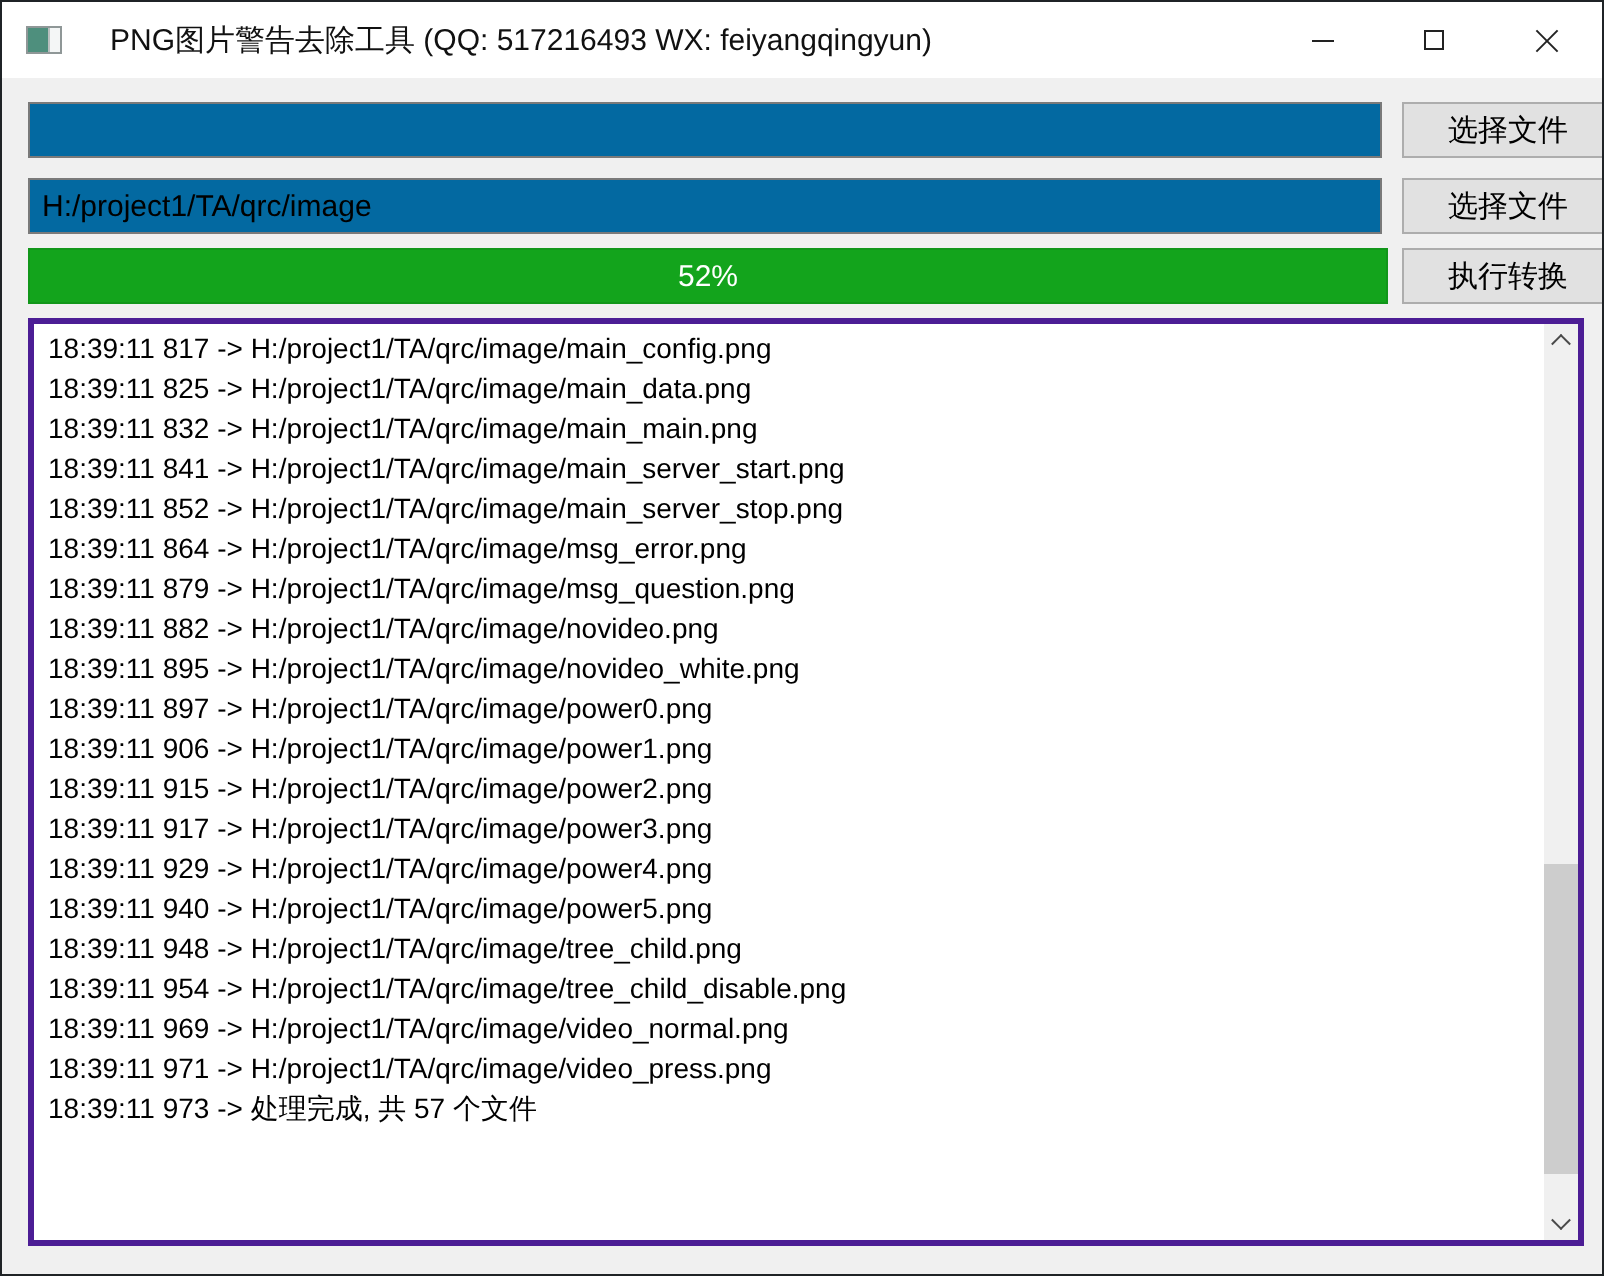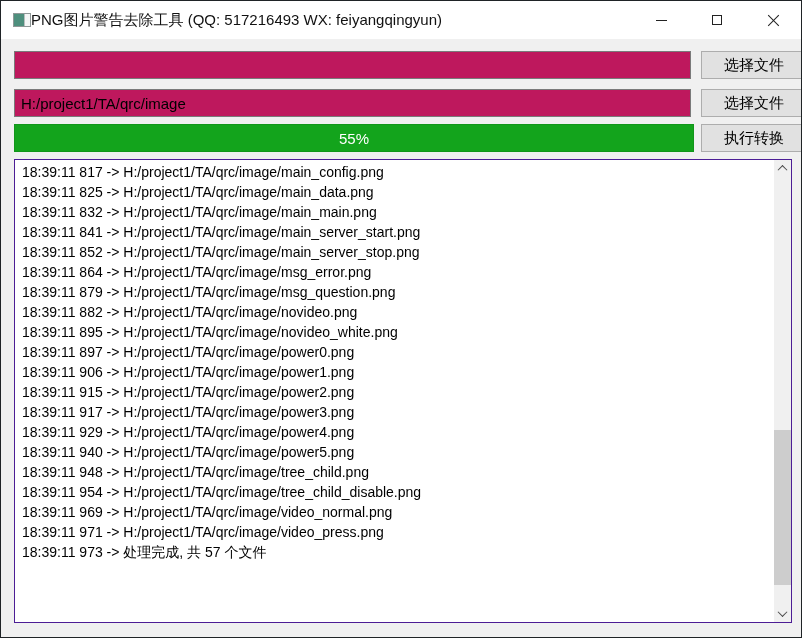--- a/index.html
+++ b/index.html
@@ -21,21 +21,21 @@
     display: flex; align-items: center;
   }
   .app-icon {
     width: 18px; height: 14px; margin-left: 12px;
     border: 1px solid #8f9797; background: #fff;
     display: flex;
   }
   .app-icon .pane-left  { width: 11px; height: 100%; background: #4e8f7d; border-right: 1px solid #b9bfbf; }
   .app-icon .pane-right { flex: 1; background: #f4f6f6; }
   .window-title {
-    margin-left: 0; font-size: 15px; color: #111;
+    margin-left: 24px; font-size: 15px; color: #111;
     white-space: nowrap;
   }
   .caption-buttons { margin-left: auto; display: flex; height: 100%; }
   .caption-btn {
     width: 56px; height: 100%;
     display: flex; align-items: center; justify-content: center;
     cursor: default;
   }
   .glyph-min { width: 11px; height: 0; border-top: 1px solid #222; }
   .glyph-max { width: 10px; height: 10px; border: 1px solid #222; }
@@ -43,21 +43,21 @@
   .glyph-close::before, .glyph-close::after {
     content: ""; position: absolute; left: -1px; top: 6px;
     width: 15px; height: 0; border-top: 1px solid #222;
   }
   .glyph-close::before { transform: rotate(45deg); }
   .glyph-close::after  { transform: rotate(-45deg); }
 
   
   .text-input {
     position: absolute; left: 13px; width: 677px; height: 28px;
-    border: 1px solid #7a7a7a; background: #be185d;
+    border: 1px solid #7a7a7a; background: #0369a1;
     font-family: "Liberation Sans", sans-serif;
     font-size: 15px; color: #000; padding: 0 6px; outline: none;
   }
   .row-file .text-input, .btn-file { top: 50px; }
   .row-dir  .text-input, .btn-dir  { top: 88px; }
 
   .push-btn {
     position: absolute; left: 700px; width: 106px; height: 28px;
     background: #e1e1e1; border: 1px solid #adadad;
     font-family: "Liberation Sans", sans-serif;
@@ -74,21 +74,21 @@
   }
   .progress-fill {
     height: 100%; background: #13a41c;
     display: flex; align-items: center; justify-content: center;
   }
   .progress-label { font-size: 15px; color: #ffffff; }
 
   
   .log-area {
     position: absolute; left: 13px; top: 158px; width: 778px; height: 464px;
-    background: #ffffff; border: 1px solid #4c1d95;
+    background: #ffffff; border: 3px solid #4c1d95;
     font-size: 14px; line-height: 20px; color: #000;
     padding: 2px 24px 2px 7px;
     overflow: hidden;
   }
   .log-line { white-space: nowrap; }
 
   .scrollbar {
     position: absolute; top: 0; right: 0; bottom: 0; width: 17px;
     background: #f0f0f0;
   }
@@ -138,21 +138,21 @@
     <button class="push-btn btn-file">选择文件</button>
   </div>
 
   <div class="row-dir">
     <input class="text-input" type="text" value="H:/project1/TA/qrc/image" style="">
     <button class="push-btn btn-dir">选择文件</button>
   </div>
 
   <div class="progress-track">
     <div class="progress-fill" style="width: 100%; background: rgb(19, 164, 28);">
-      <span class="progress-label">55%</span>
+      <span class="progress-label">52%</span>
     </div>
   </div>
   <button class="push-btn btn-run">执行转换</button>
 
   <div class="log-area">
     <div>
         <div class="log-line">18:39:11 817 -&gt; H:/project1/TA/qrc/image/main_config.png</div>
         <div class="log-line">18:39:11 825 -&gt; H:/project1/TA/qrc/image/main_data.png</div>
         <div class="log-line">18:39:11 832 -&gt; H:/project1/TA/qrc/image/main_main.png</div>
         <div class="log-line">18:39:11 841 -&gt; H:/project1/TA/qrc/image/main_server_start.png</div>

